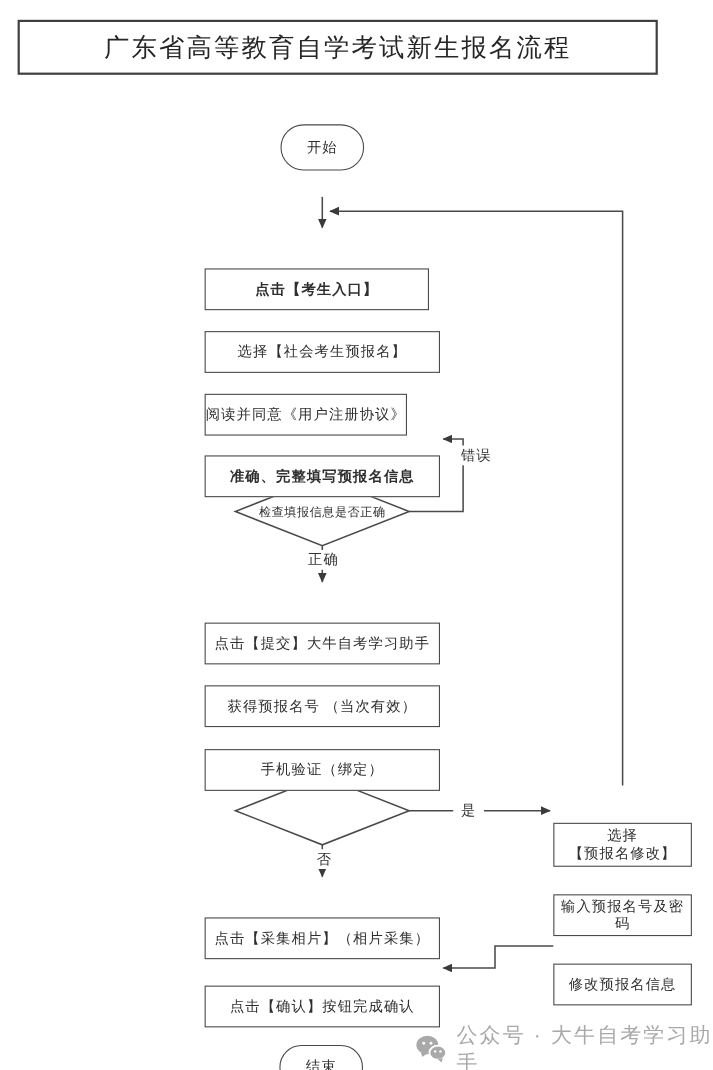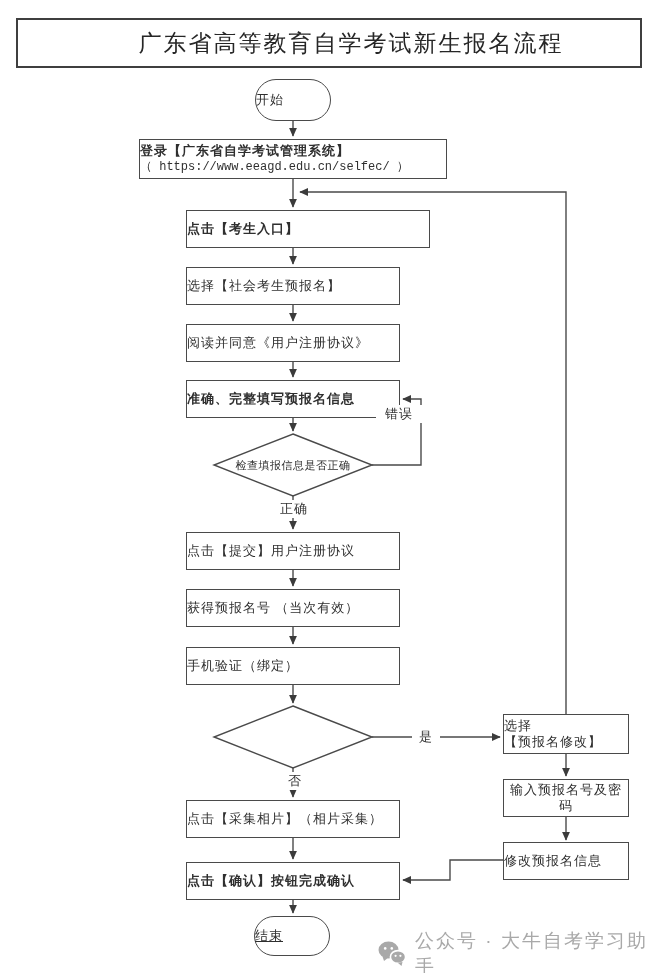--- a/index.html
+++ b/index.html
@@ -18,41 +18,41 @@
     width: 648px; height: 973px;
     z-index: 1;
   }
   .title-box {
     position: absolute;
     left: 16px; top: 18px;
     width: 578px; height: 46px;
     border: 2px solid #3f3f3f;
     display: flex; align-items: center; justify-content: center;
     z-index: 2;
-    padding-left: 44px;
   }
   .title-box .title-text {
     font-size: 23px;
     letter-spacing: 2px;
     color: #262626;
   }
   .node {
     position: absolute;
     border: 1.5px solid #4a4a4a;
     background: #ffffff;
     display: flex;
     flex-direction: column;
-    align-items: flex-start;
+    align-items: center;
     justify-content: center;
     text-align: center;
     font-size: 13px;
     letter-spacing: 1px;
     line-height: 16px;
     z-index: 2;
     box-sizing: border-box;
+    margin-top: 34px;
   }
   .oval {
     border-radius: 21px;
     border-width: 1.6px;
   }
   .bold { font-weight: bold; }
   .url-line {
     font-family: "Liberation Mono", "DejaVu Sans Mono", monospace;
     font-size: 12px;
     letter-spacing: 0;
@@ -129,84 +129,80 @@
   </svg>
 
   <div class="title-box">
     <span class="title-text">广东省高等教育自学考试新生报名流程</span>
   </div>
 
   <div class="node oval" style="left:255px; top:79px; width:76px; height:42px;">
     <span>开始</span>
   </div>
 
-  <div class="node" style="left:139px; top:139px; width:308px; height:40px;">
-    <span class="bold">登录【广东省自学考试管理系统】</span>
-    <span class="url-line">（ https://www.eeagd.edu.cn/selfec/ ）</span>
-  </div>
-
-  <div class="node" style="left:186px; top:210px; width:244px; height:38px;">
+
+  <div class="node" style="left:186px; top:210px; width:204px; height:38px;">
     <span class="bold">点击【考生入口】</span>
   </div>
 
   <div class="node" style="left:186px; top:267px; width:214px; height:38px;">
     <span>选择【社会考生预报名】</span>
   </div>
 
-  <div class="node" style="left:186px; top:324px; width:214px; height:38px;">
+  <div class="node" style="left:186px; top:324px; width:184px; height:38px;">
     <span>阅读并同意《用户注册协议》</span>
   </div>
 
   <div class="node" style="left:186px; top:380px; width:214px; height:38px;font-weight:bold;">
     <span>准确、完整填写预报名信息</span>
   </div>
 
   <div class="diamond-label" style="left:214px; top:444px; width:158px; height:42px;">
     <span>检查填报信息是否正确</span>
   </div>
 
   <div class="node" style="left:186px; top:532px; width:214px; height:38px;">
-    <span>点击【提交】用户注册协议</span>
+    <span>点击【提交】大牛自考学习助手</span>
   </div>
 
   <div class="node" style="left:186px; top:589px; width:214px; height:38px;">
     <span>获得预报名号 （当次有效）</span>
   </div>
 
   <div class="node" style="left:186px; top:647px; width:214px; height:38px;">
     <span>手机验证（绑定）</span>
   </div>
 
 
   <div class="node" style="left:186px; top:800px; width:214px; height:38px;">
     <span>点击【采集相片】（相片采集）</span>
   </div>
 
-  <div class="node" style="left:186px; top:862px; width:214px; height:38px;font-weight:bold;">
+  <div class="node" style="left:186px; top:862px; width:214px; height:38px;">
     <span>点击【确认】按钮完成确认</span>
   </div>
 
   <div class="node oval" style="left:254px; top:916px; width:76px; height:40px;text-decoration:underline;">
     <span>结束</span>
   </div>
 
   <div class="node" style="left:503px; top:714px; width:126px; height:40px;">
     <span>选择</span>
     <span>【预报名修改】</span>
   </div>
 
   <div class="node" style="left:503px; top:779px; width:126px; height:38px;">
     <span>输入预报名号及密码</span>
   </div>
 
   <div class="node" style="left:503px; top:842px; width:126px; height:38px;">
     <span>修改预报名信息</span>
   </div>
 
-  <div class="edge-label" style="left:376px; top:405px; width:42px;">错误</div>
+  <div class="edge-label" style="left:410px; top:405px; width:42px;">错误</div>
   <div class="edge-label" style="left:270px; top:500px; width:44px;">正确</div>
   <div class="edge-label" style="left:412px; top:728px; width:24px;">是</div>
   <div class="edge-label" style="left:281px; top:772px; width:24px;">否</div>
 
   <div class="footer">
     <svg class="wechat-icon" viewBox="0 0 28 26" xmlns="http://www.w3.org/2000/svg">
       <ellipse cx="10.5" cy="9" rx="10" ry="8.4" fill="#a9a9a9"></ellipse>
       <polygon points="4.5,15.5 6,20 10.5,16.6" fill="#a9a9a9"></polygon>
       <circle cx="7.2" cy="7.4" r="1.3" fill="#ffffff"></circle>
       <circle cx="13.8" cy="7.4" r="1.3" fill="#ffffff"></circle>

